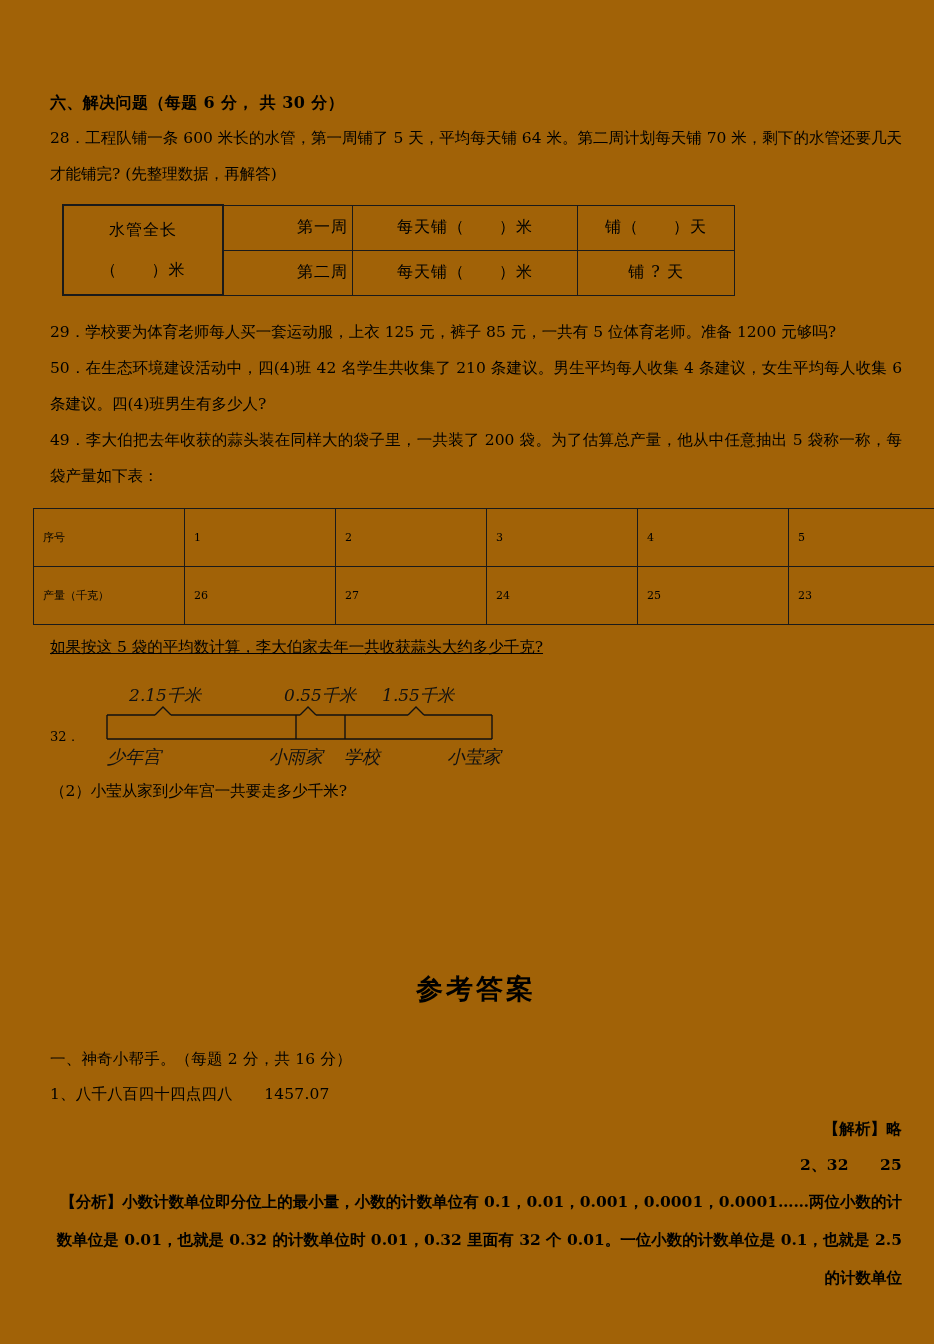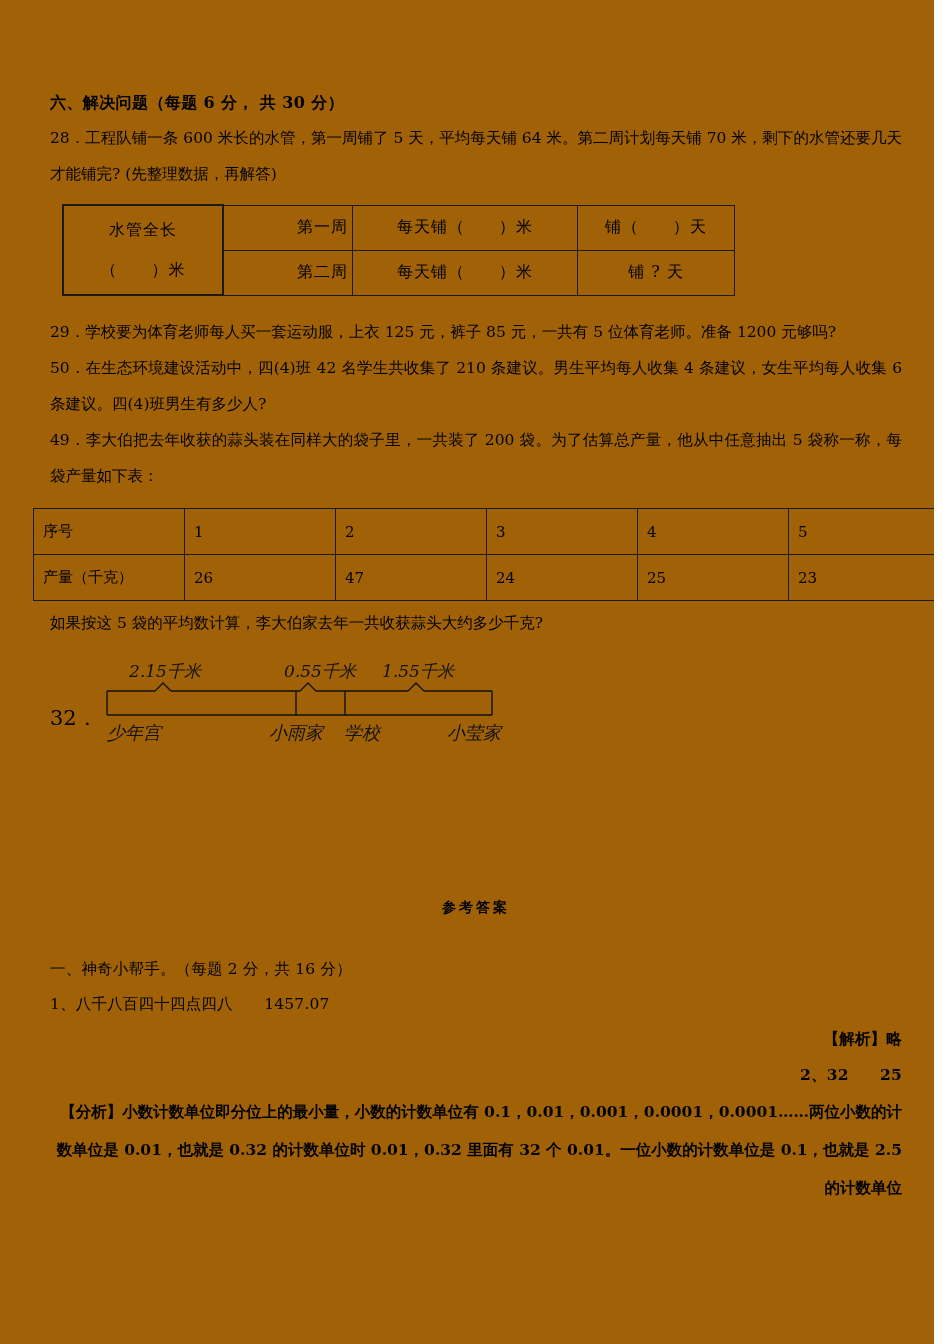--- a/index.html
+++ b/index.html
@@ -82,54 +82,54 @@
   
   .tbl31 {
     margin-top: 14px;
     margin-left: -17px;
     border-collapse: collapse;
     width: 782px;
     table-layout: fixed;
   }
   .tbl31 td {
     border: 1px solid #1a1a1a;
-    font-size: 15px;
+    font-size: 11px;
     height: 45px;
     text-align: left;
     vertical-align: middle;
-    padding: 0 9px;
+    padding: 6px 9px;
   }
   .tbl31 td.hcell { width: 132px; }
   .tbl31 td.vcell { width: 132px; }
 
   
   .diagram-wrap {
     position: relative;
     height: 92px;
     margin-top: 16px;
   }
   .diagram-num {
     position: absolute;
     left: 0px;
     top: 47px;
-    font-size: 21px;
+    font-size: 13px;
   }
   .diagram-svg {
     position: absolute;
     left: 0px;
     top: 0px;
   }
 
   
   .answer-title {
     text-align: center;
-    font-size: 14px;
+    font-size: 27px;
     font-weight: bold;
     letter-spacing: 3px;
-    margin-top: 0;
+    margin-top: 12px;
   }
   .bold { font-weight: bold; text-align: right; }
   .spacer-lg { height: 150px; }
 </style>
 </head>
 <body>
 
 <div class="page">
   <div class="content">
 
@@ -178,29 +178,29 @@
         <td class="hcell">序号</td>
         <td class="vcell">1</td>
         <td class="vcell">2</td>
         <td class="vcell">3</td>
         <td class="vcell">4</td>
         <td class="vcell">5</td>
       </tr>
       <tr>
         <td class="hcell">产量（千克）</td>
         <td class="vcell">26</td>
-        <td class="vcell">47</td>
+        <td class="vcell">27</td>
         <td class="vcell">24</td>
         <td class="vcell">25</td>
         <td class="vcell">23</td>
       </tr>
     </tbody>
       </table>
 
-    <div class="q" style="margin-top:4px;">如果按这 5 袋的平均数计算，李大伯家去年一共收获蒜头大约多少千克?</div>
+    <div class="q" style="margin-top:4px;text-decoration:underline;">如果按这 5 袋的平均数计算，李大伯家去年一共收获蒜头大约多少千克?</div>
 
     <div class="diagram-wrap">
       <span class="diagram-num">32．</span>
       <svg class="diagram-svg" width="480" height="92" viewBox="0 0 480 92">
 
         <text x="115" y="20" font-family="DejaVu Serif, Liberation Serif, serif" font-size="17" font-style="italic" text-anchor="middle" fill="#111">2.15千米</text>
         <text x="270" y="20" font-family="DejaVu Serif, Liberation Serif, serif" font-size="17" font-style="italic" text-anchor="middle" fill="#111">0.55千米</text>
         <text x="368" y="20" font-family="DejaVu Serif, Liberation Serif, serif" font-size="17" font-style="italic" text-anchor="middle" fill="#111">1.55千米</text>
 
         <path d="M105,34 L113,26 L121,34" fill="none" stroke="#111" stroke-width="1.4"></path>
@@ -220,20 +220,21 @@
         <line x1="246" y1="34" x2="246" y2="58" stroke="#111" stroke-width="1.4"></line>
         <line x1="295" y1="34" x2="295" y2="58" stroke="#111" stroke-width="1.4"></line>
 
         <text x="57" y="82" font-family="DejaVu Serif, Liberation Serif, serif" font-size="18" font-style="italic" text-anchor="start" fill="#111">少年宫</text>
         <text x="246" y="82" font-family="DejaVu Serif, Liberation Serif, serif" font-size="18" font-style="italic" text-anchor="middle" fill="#111">小雨家</text>
         <text x="312" y="82" font-family="DejaVu Serif, Liberation Serif, serif" font-size="18" font-style="italic" text-anchor="middle" fill="#111">学校</text>
         <text x="424" y="82" font-family="DejaVu Serif, Liberation Serif, serif" font-size="18" font-style="italic" text-anchor="middle" fill="#111">小莹家</text>
       </svg>
     </div>
 
+    <div class="q">（2）小莹从家到少年宫一共要走多少千米?</div>
 
     <div class="spacer-lg"></div>
 
     <div class="answer-title">参考答案</div>
 
     <div class="line" style="margin-top:34px;">一、神奇小帮手。（每题 2 分，共 16 分）</div>
     <div class="line tight">1、八千八百四十四点四八　　1457.07</div>
     <div class="line bold">【解析】略</div>
     <div class="line bold">2、32　　25</div>
     <div class="q bold" style="line-height:38px;">【分析】小数计数单位即分位上的最小量，小数的计数单位有 0.1，0.01，0.001，0.0001，0.0001……两位小数的计数单位是 0.01，也就是 0.32 的计数单位时 0.01，0.32 里面有 32 个 0.01。一位小数的计数单位是 0.1，也就是 2.5 的计数单位</div>

